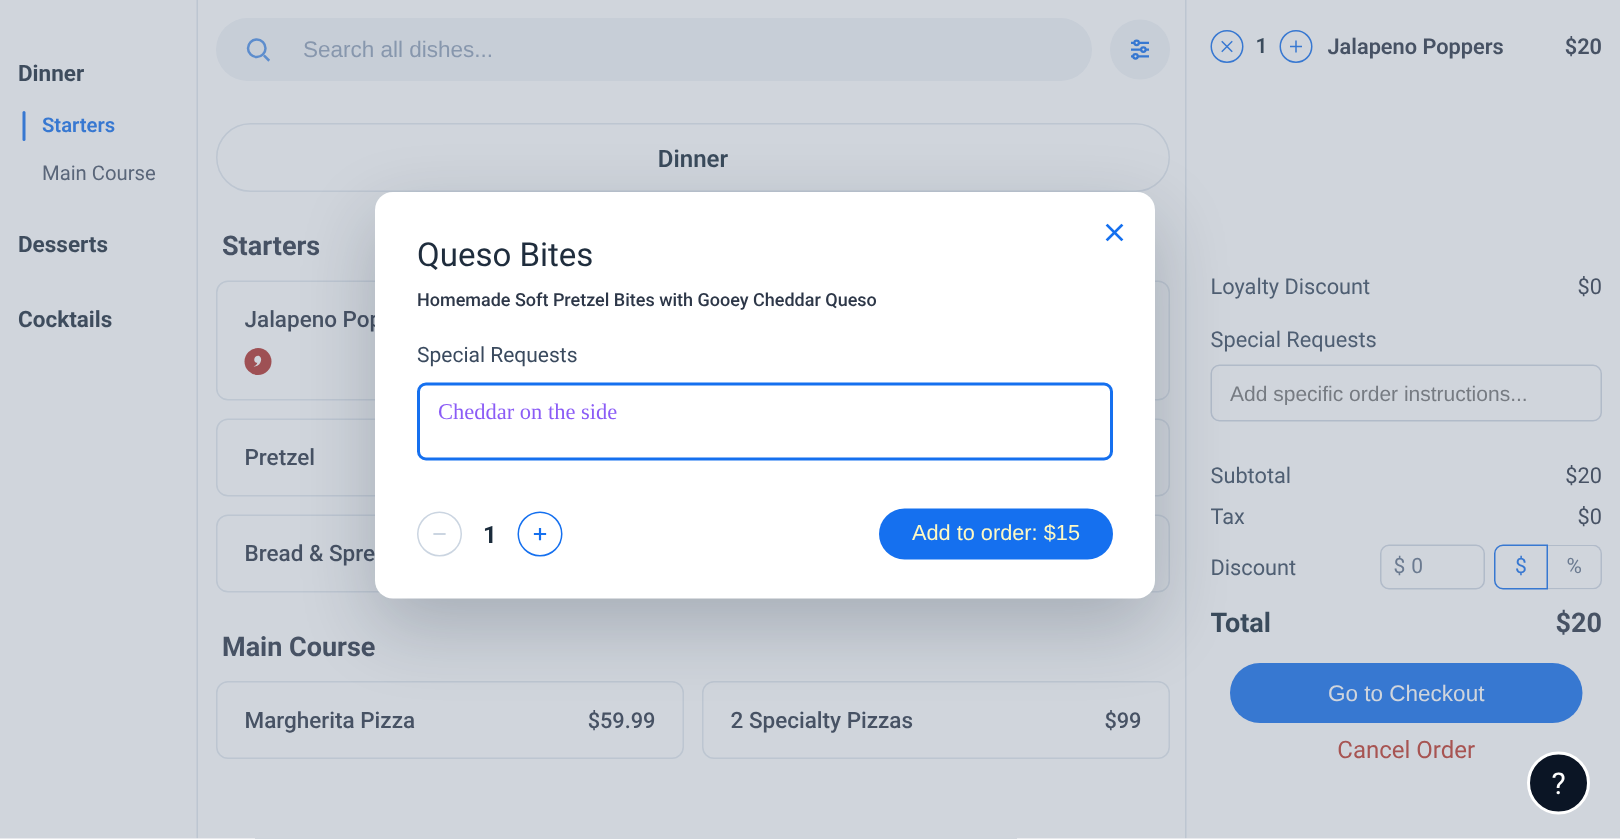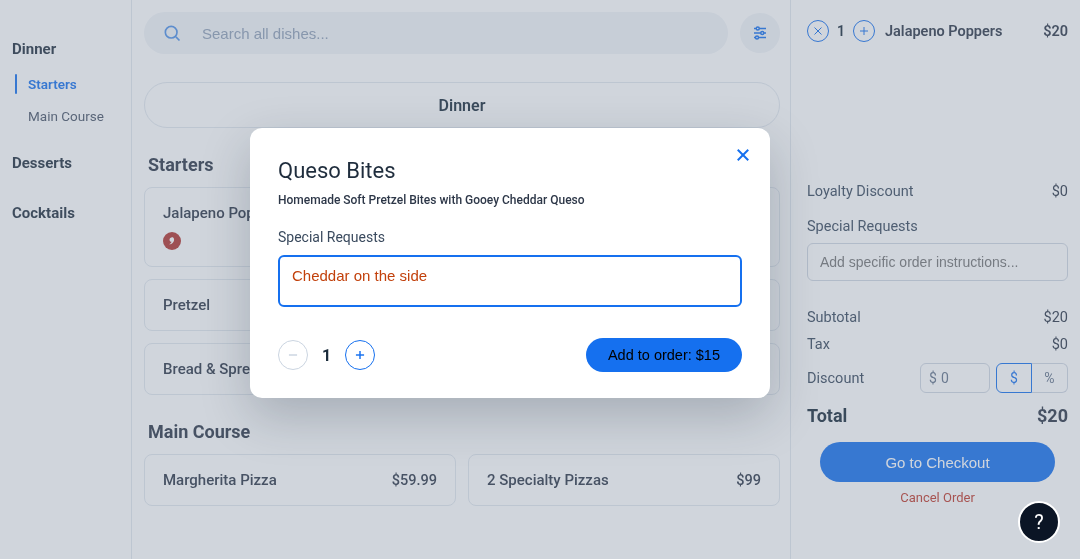--- a/index.html
+++ b/index.html
@@ -216,21 +216,21 @@
     width: 235px; height: 40px;
     border-radius: 20px;
     background: #1570ef;
     color: #ffffff;
     border: none;
     font-size: 15px; font-weight: 500;
     cursor: pointer;
   }
   .cancel-link {
     display: block; text-align: center;
-    color: #c0392b; font-size: 13px;
+    color: #c0392b; font-size: 16px;
     margin-bottom: 8px;
     cursor: pointer;
   }
   .spacer-190 { height: 127px; }
   
   .scrim {
     position: absolute; inset: 0;
     background: rgba(120,135,155,0.35);
     z-index: 50;
   }
@@ -258,38 +258,38 @@
   }
   .modal-sr-label {
     font-size: 14px; color: #3a4a5e; margin-bottom: 10px;
   }
   .modal textarea {
     width: 100%;
     height: 52px;
     border: 2px solid #1570ef;
     border-radius: 6px;
     padding: 10px 12px;
-    font-size: 15px; color: #c2410c;
-    font-family: Liberation Sans, sans-serif;
+    font-size: 15px; color: #8b5cf6;
+    font-family: Liberation Serif, serif;
     resize: none;
     outline: none;
   }
   .modal-foot {
     margin-top: 28px;
     display: flex; align-items: center;
   }
   .modal-foot .qty { font-size: 16px; font-weight: 700; margin: 0 14px; }
   .addbtn {
     margin-left: auto;
     height: 34px;
     padding: 0 22px;
     border: none;
     border-radius: 17px;
     background: #1570ef;
-    color: #000000;
+    color: #fef9c3;
     font-size: 14.5px; font-weight: 500;
     cursor: pointer;
   }
   
   .help-fab {
     position: absolute;
     right: 20px; bottom: 16px;
     width: 42px; height: 42px;
     border-radius: 50%;
     background: #0b1525;

